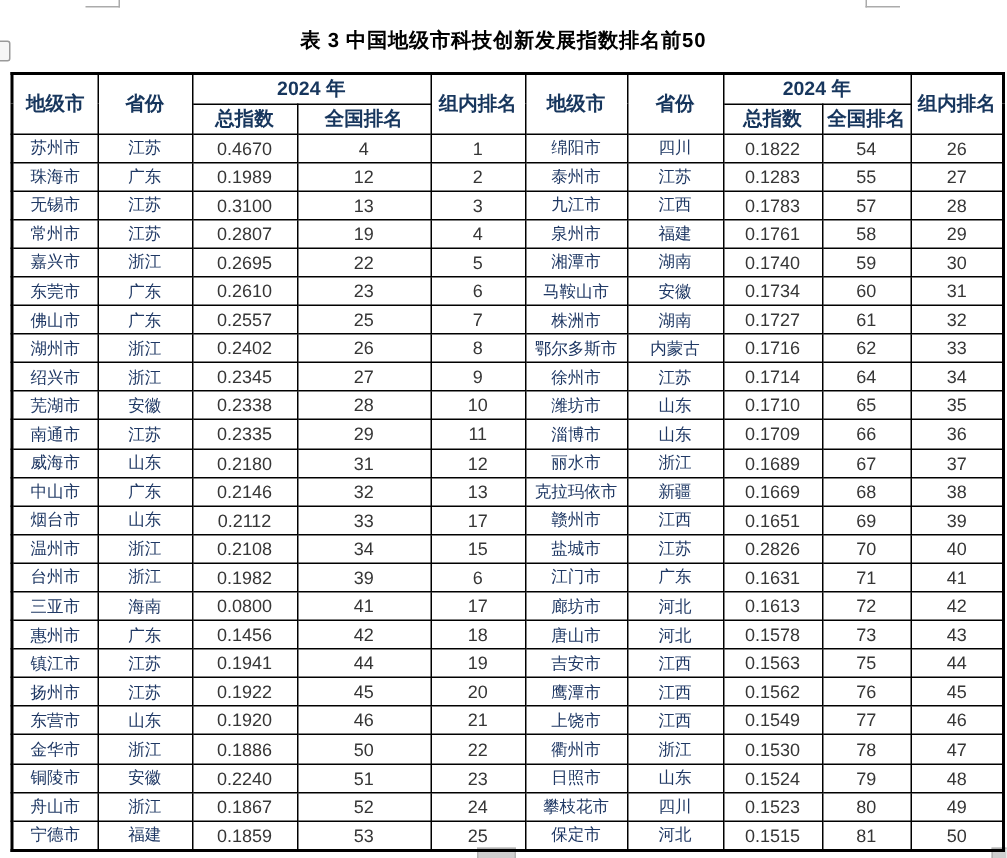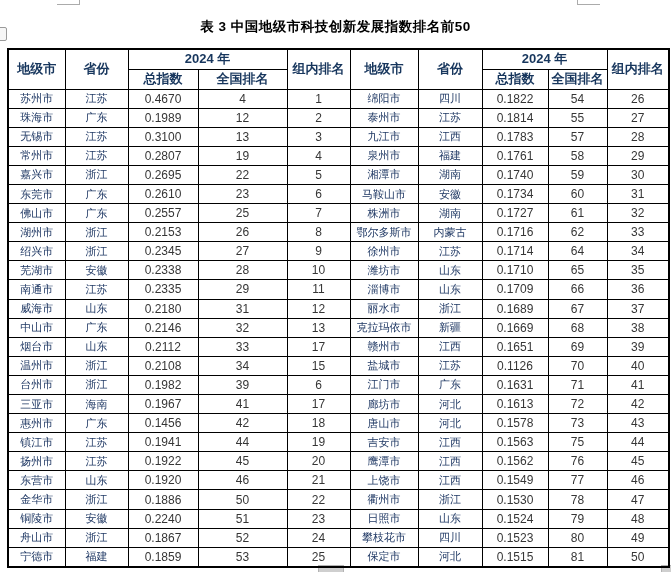--- a/index.html
+++ b/index.html
@@ -97,21 +97,21 @@
         <td class="num">26</td>
       </tr>
       <tr>
         <td class="cjk">珠海市</td>
         <td class="cjk">广东</td>
         <td class="num">0.1989</td>
         <td class="num">12</td>
         <td class="num">2</td>
         <td class="cjk">泰州市</td>
         <td class="cjk">江苏</td>
-        <td class="num">0.1814</td>
+        <td class="num">0.1283</td>
         <td class="num">55</td>
         <td class="num">27</td>
       </tr>
       <tr>
         <td class="cjk">无锡市</td>
         <td class="cjk">江苏</td>
         <td class="num">0.3100</td>
         <td class="num">13</td>
         <td class="num">3</td>
         <td class="cjk">九江市</td>
@@ -164,21 +164,21 @@
         <td class="num">7</td>
         <td class="cjk">株洲市</td>
         <td class="cjk">湖南</td>
         <td class="num">0.1727</td>
         <td class="num">61</td>
         <td class="num">32</td>
       </tr>
       <tr>
         <td class="cjk">湖州市</td>
         <td class="cjk">浙江</td>
-        <td class="num">0.2153</td>
+        <td class="num">0.2402</td>
         <td class="num">26</td>
         <td class="num">8</td>
         <td class="cjk">鄂尔多斯市</td>
         <td class="cjk">内蒙古</td>
         <td class="num">0.1716</td>
         <td class="num">62</td>
         <td class="num">33</td>
       </tr>
       <tr>
         <td class="cjk">绍兴市</td>
@@ -253,40 +253,40 @@
         <td class="num">39</td>
       </tr>
       <tr>
         <td class="cjk">温州市</td>
         <td class="cjk">浙江</td>
         <td class="num">0.2108</td>
         <td class="num">34</td>
         <td class="num">15</td>
         <td class="cjk">盐城市</td>
         <td class="cjk">江苏</td>
-        <td class="num">0.1126</td>
+        <td class="num">0.2826</td>
         <td class="num">70</td>
         <td class="num">40</td>
       </tr>
       <tr>
         <td class="cjk">台州市</td>
         <td class="cjk">浙江</td>
         <td class="num">0.1982</td>
         <td class="num">39</td>
         <td class="num">6</td>
         <td class="cjk">江门市</td>
         <td class="cjk">广东</td>
         <td class="num">0.1631</td>
         <td class="num">71</td>
         <td class="num">41</td>
       </tr>
       <tr>
         <td class="cjk">三亚市</td>
         <td class="cjk">海南</td>
-        <td class="num">0.1967</td>
+        <td class="num">0.0800</td>
         <td class="num">41</td>
         <td class="num">17</td>
         <td class="cjk">廊坊市</td>
         <td class="cjk">河北</td>
         <td class="num">0.1613</td>
         <td class="num">72</td>
         <td class="num">42</td>
       </tr>
       <tr>
         <td class="cjk">惠州市</td>

